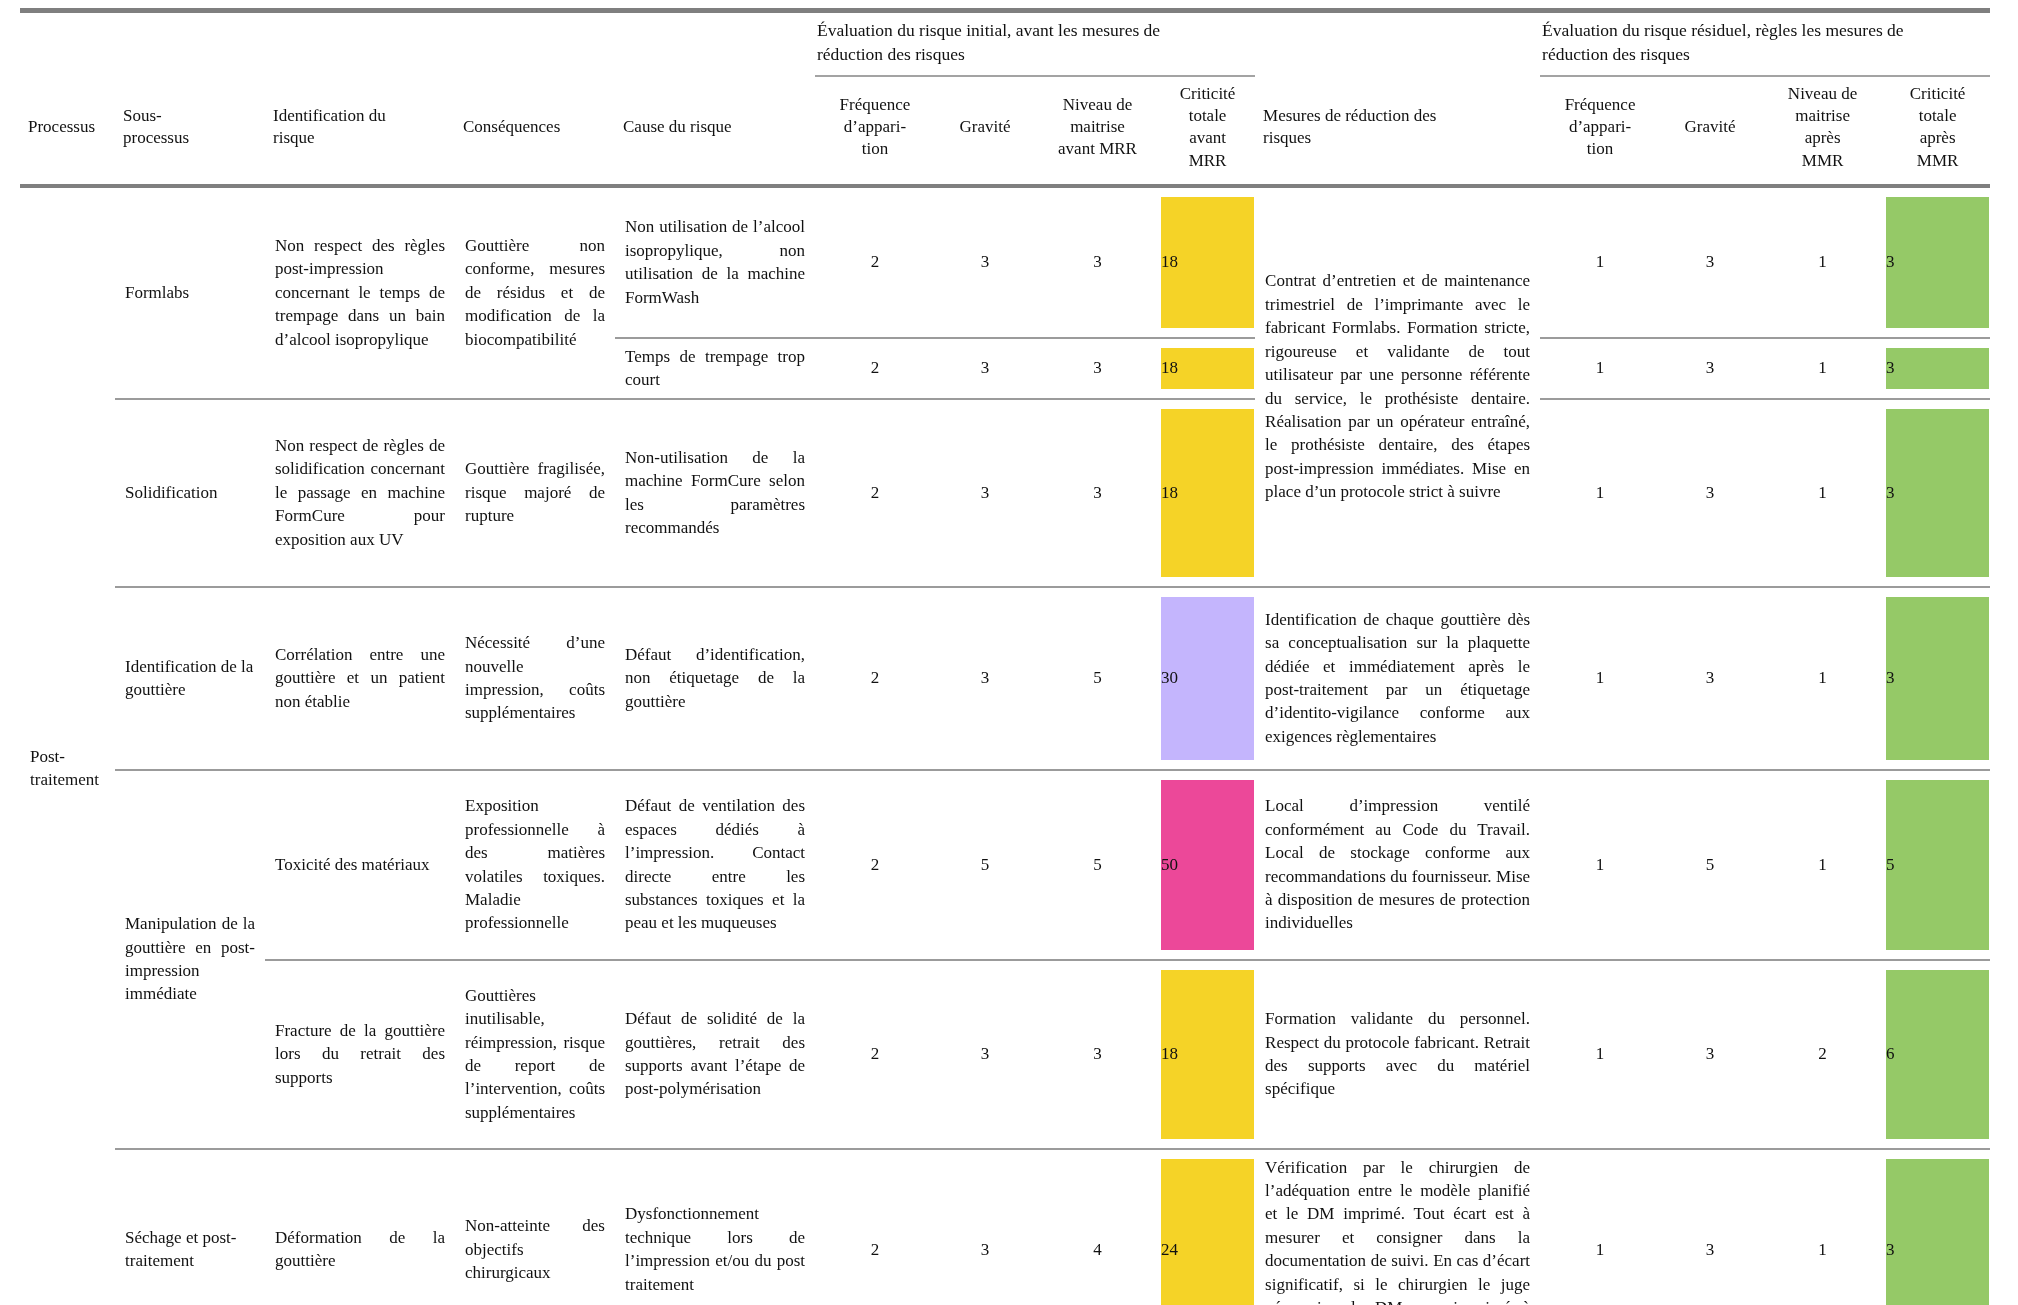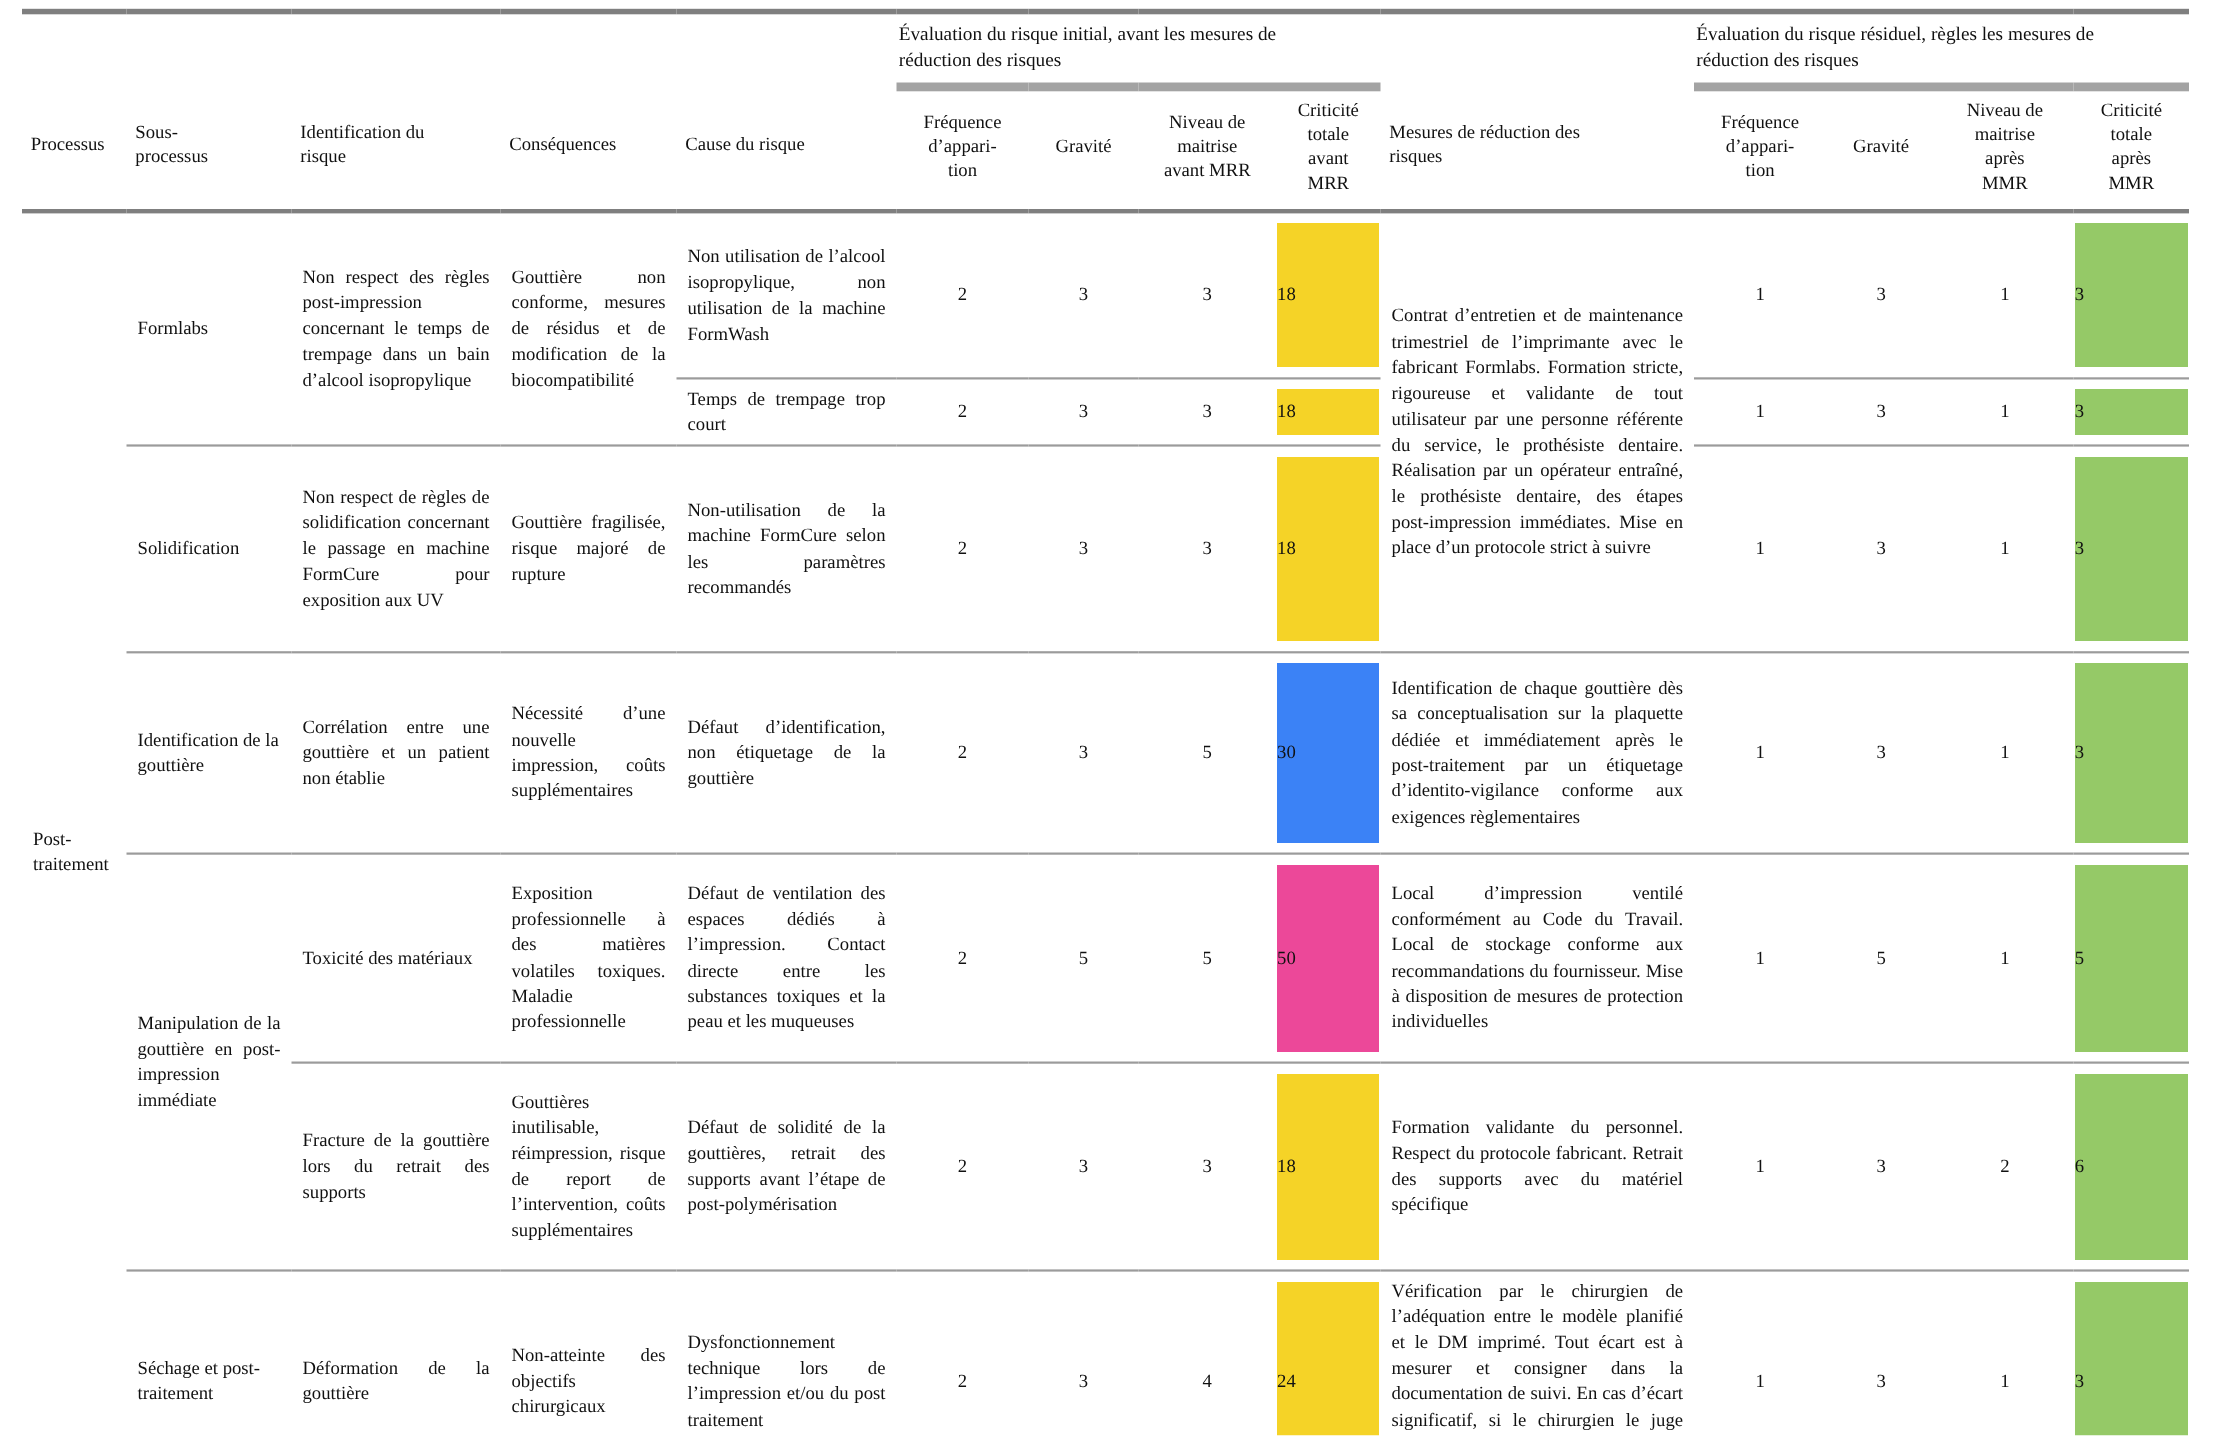--- a/index.html
+++ b/index.html
@@ -11,21 +11,21 @@
     margin:8px 28px 0 20px;width:1970px;table-layout:fixed;
     border-collapse:collapse;
     border-top:5px solid #7f7f7f;
     border-bottom:5px solid #7f7f7f;
     font-size:17px;line-height:1.38;
   }
   td,th{vertical-align:middle;font-weight:normal;}
   
   tr.group-row th{padding:6px 2px 9px 2px;}
   th.group-h{
-    text-align:left;white-space:pre-line;border-bottom:8px solid #a3a3a3;
+    text-align:left;white-space:pre-line;border-bottom:2px solid #a3a3a3;
     font-size:17.5px;line-height:1.35;
   }
   
   tr.cols-row{border-bottom:4px solid #7f7f7f;}
   tr.cols-row th{padding:6px 8px 12px 8px;white-space:pre-line;line-height:1.3;}
   th.hl{text-align:left;}
   th.hc{text-align:center;}
   
   td.txt{padding:6px 10px;text-align:justify;hyphens:auto;-webkit-hyphens:auto;}
   td.lft{padding:6px 10px;text-align:left;}
@@ -149,21 +149,21 @@
       </tr>
 
       <tr style="height:183px">
         <td class="lft sep">Identification de la gouttière</td>
         <td class="txt sep">Corrélation entre une gouttière et un patient non établie</td>
         <td class="txt sep">Nécessité d’une nouvelle impression, coûts supplémentaires</td>
         <td class="txt sep">Défaut d’identification, non étiquetage de la gouttière</td>
         <td class="num sep">2</td>
         <td class="num sep">3</td>
         <td class="num sep">5</td>
-        <td class="num crit sep" style="background-color: #3b82f6;">30</td>
+        <td class="num crit sep" style="background-color: #c4b5fd;">30</td>
         <td class="txt sep">Identification de chaque gouttière dès sa conceptualisation sur la plaquette dédiée et immédiatement après le post-traitement par un étiquetage d’identito-vigilance conforme aux exigences règlementaires</td>
         <td class="num sep">1</td>
         <td class="num sep">3</td>
         <td class="num sep">1</td>
         <td class="num crit sep" style="background-color: rgb(149, 201, 103);">3</td>
       </tr>
 
       <tr style="height:190px">
         <td class="txt sep" rowspan="2">Manipulation de la gouttière en post-impression immédiate</td>
         <td class="txt sep">Toxicité des matériaux</td>

